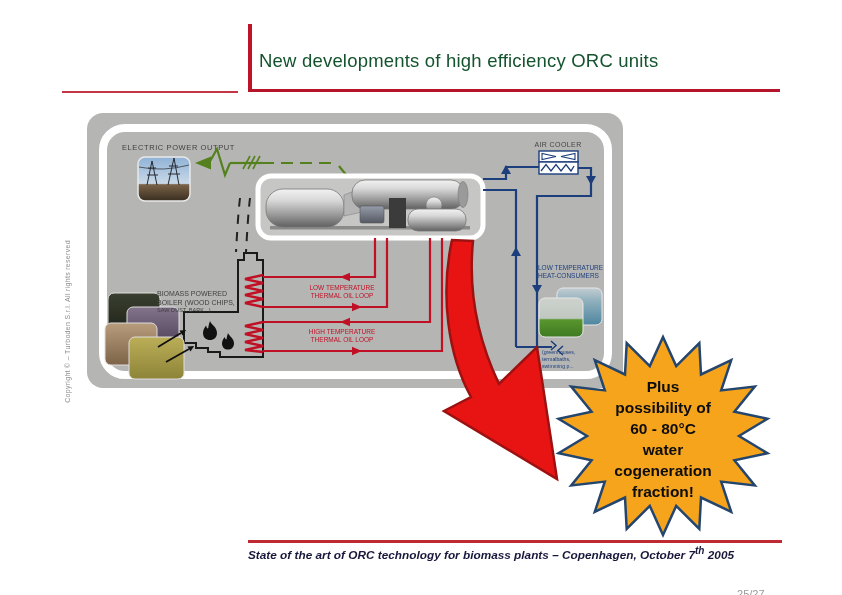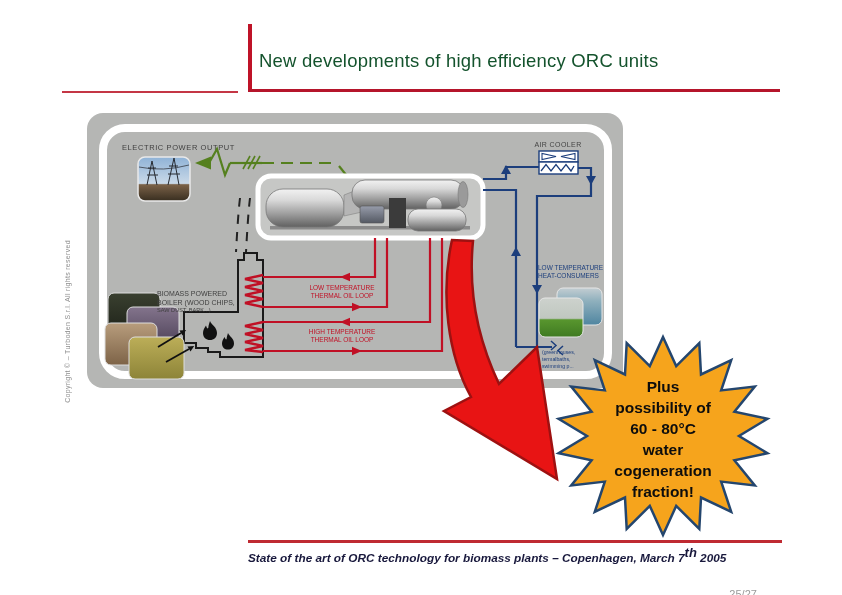--- a/index.html
+++ b/index.html
@@ -7,21 +7,21 @@
          font-family:"Liberation Sans",sans-serif;}
   .title-bar{position:absolute;left:248px;top:24px;width:4px;height:66px;background:#bf1328;}
   .page-title{position:absolute;left:259px;top:50px;font-size:18.5px;letter-spacing:.2px;color:#14532d;}
   .title-underline{position:absolute;left:248px;top:89px;width:532px;height:3px;background:#b5152b;}
   .left-accent-line{position:absolute;left:62px;top:91px;width:176px;height:2px;background:#c43645;}
   .copyright{position:absolute;left:-23px;top:318px;width:180px;text-align:center;
              transform:rotate(-90deg);font-size:7px;color:#8f8f8f;letter-spacing:.3px;}
   .footer-line{position:absolute;left:248px;top:540px;width:534px;height:2.5px;background:#bf2a32;}
   .footer{position:absolute;left:248px;top:545px;width:534px;display:flex;align-items:flex-start;}
   .footer-text{font-size:11.8px;font-weight:bold;font-style:italic;color:#18183c;white-space:nowrap;}
-  .footer-text sup{font-size:13px;}
+  .footer-text sup{font-size:10px;}
   .page-number{font-size:11px;color:#9a9a9a;margin-left:3px;padding-top:1px;margin-top:42px;}
   svg{position:absolute;left:0;top:0;}
   svg text{font-family:"Liberation Sans",sans-serif;}
 </style>
 </head>
 <body>
 
 <div class="slide">
 
   <div class="title-bar"></div>
@@ -219,17 +219,17 @@
         <text x="663" y="434">60 - 80°C</text>
         <text x="663" y="455">water</text>
         <text x="663" y="476">cogeneration</text>
         <text x="663" y="497">fraction!</text>
       </g>
     </g>
   </svg>
 
   <div class="footer-line"></div>
   <div class="footer">
-    <span class="footer-text"><span>State of the art of ORC technology for biomass plants – Copenhagen, March 7</span><sup>th</sup><span> 2005</span></span>
+    <span class="footer-text"><span>State of the art of ORC technology for biomass plants – Copenhagen, October 7</span><sup>th</sup><span> 2005</span></span>
     <span class="page-number">25/27</span>
   </div>
 
 </div>
 
 </body></html>

